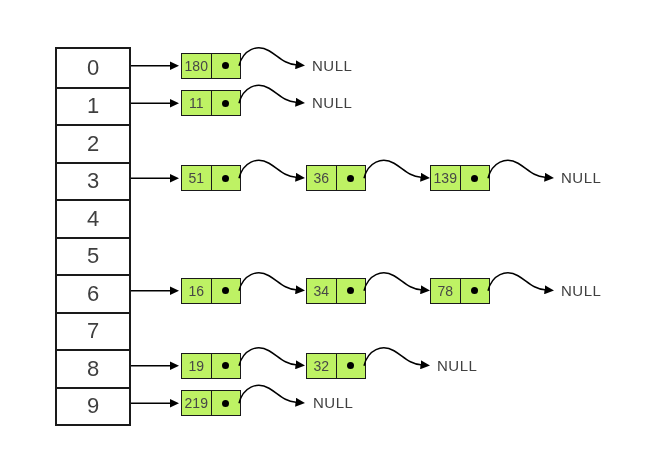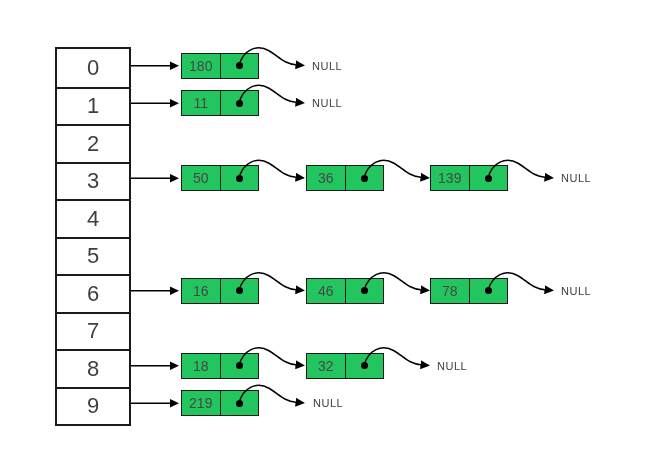--- a/index.html
+++ b/index.html
@@ -4,26 +4,26 @@
 <style>
   * { margin:0; padding:0; box-sizing:border-box; }
   html,body { background:#ffffff; font-family:"Liberation Sans", sans-serif; }
   #canvas { position:relative; width:664px; height:471px; background:#ffffff; overflow:hidden; }
 
   .array { position:absolute; left:55px; top:47px; width:76px; border:2px solid #1a1a1a; background:#fff; }
   .cell { height:37.5px; border-top:2px solid #1a1a1a; display:flex; align-items:center; justify-content:center; }
   .cell:first-child { border-top:none; }
   .idx { font-size:22px; color:#3f3f3f; }
 
-  .node { position:absolute; width:78px; height:26px; border:1.5px solid #1a1a1a; display:flex; background:#22c55e; }
+  .node { position:absolute; width:60px; height:26px; border:1.5px solid #1a1a1a; display:flex; background:#bef264; }
   .val { flex:1; display:flex; align-items:center; justify-content:center; font-size:14px; color:#474747; }
   .ptr { flex:1; border-left:1.5px solid #1a1a1a; position:relative; }
   .dot { position:absolute; left:50%; top:50%; width:7px; height:7px; margin:-3.5px 0 0 -3.5px; border-radius:50%; background:#000; }
 
-  .null-label { position:absolute; font-size:11px; letter-spacing:0.5px; color:#404040; transform:translateY(-52%); }
+  .null-label { position:absolute; font-size:15px; letter-spacing:0.5px; color:#404040; transform:translateY(-52%); }
 
   svg.arrows { position:absolute; left:0; top:0; width:664px; height:471px; pointer-events:none; }
   path.arrow { fill:none; stroke:#000; stroke-width:1.5; }
 </style>
 </head>
 <body>
 
 <div id="canvas">
 
   <div class="array">
@@ -67,21 +67,21 @@
   </div>
 
   <div class="node" style="left:181px; top:90.25px">
     <span class="val">11</span>
     <span class="ptr">
         <span class="dot"></span>
       </span>
   </div>
 
   <div class="node" style="left:181px; top:165.25px">
-    <span class="val">50</span>
+    <span class="val">51</span>
     <span class="ptr">
         <span class="dot"></span>
       </span>
   </div>
   <div class="node" style="left:306px; top:165.25px">
     <span class="val">36</span>
     <span class="ptr">
         <span class="dot"></span>
       </span>
   </div>
@@ -92,34 +92,34 @@
       </span>
   </div>
 
   <div class="node" style="left:181px; top:277.75px">
     <span class="val">16</span>
     <span class="ptr">
         <span class="dot"></span>
       </span>
   </div>
   <div class="node" style="left:306px; top:277.75px">
-    <span class="val">46</span>
+    <span class="val">34</span>
     <span class="ptr">
         <span class="dot"></span>
       </span>
   </div>
   <div class="node" style="left:430px; top:277.75px">
     <span class="val">78</span>
     <span class="ptr">
         <span class="dot"></span>
       </span>
   </div>
 
   <div class="node" style="left:181px; top:352.75px">
-    <span class="val">18</span>
+    <span class="val">19</span>
     <span class="ptr">
         <span class="dot"></span>
       </span>
   </div>
   <div class="node" style="left:306px; top:352.75px">
     <span class="val">32</span>
     <span class="ptr">
         <span class="dot"></span>
       </span>
   </div>

